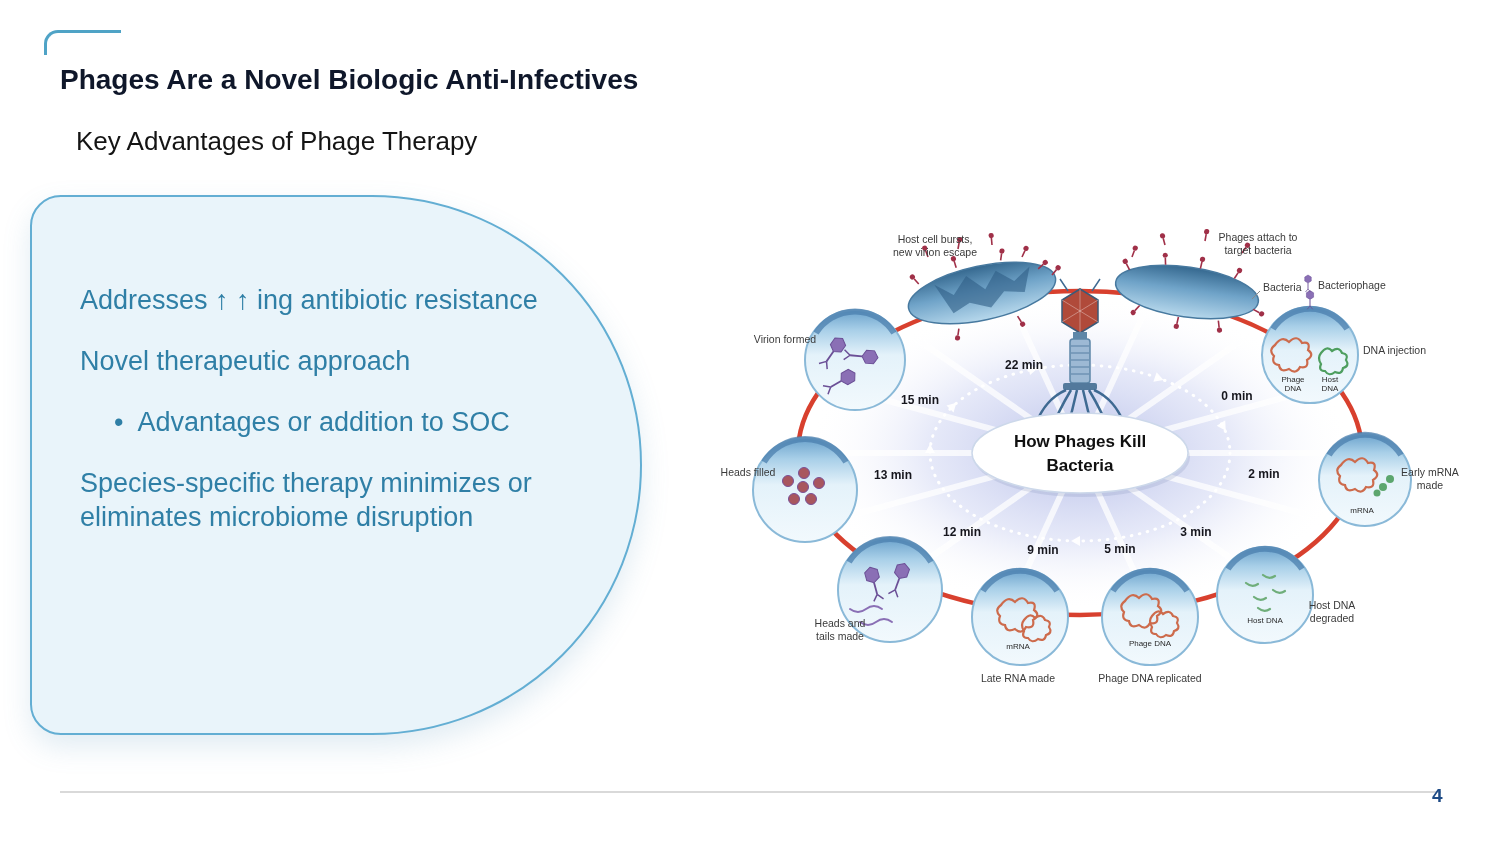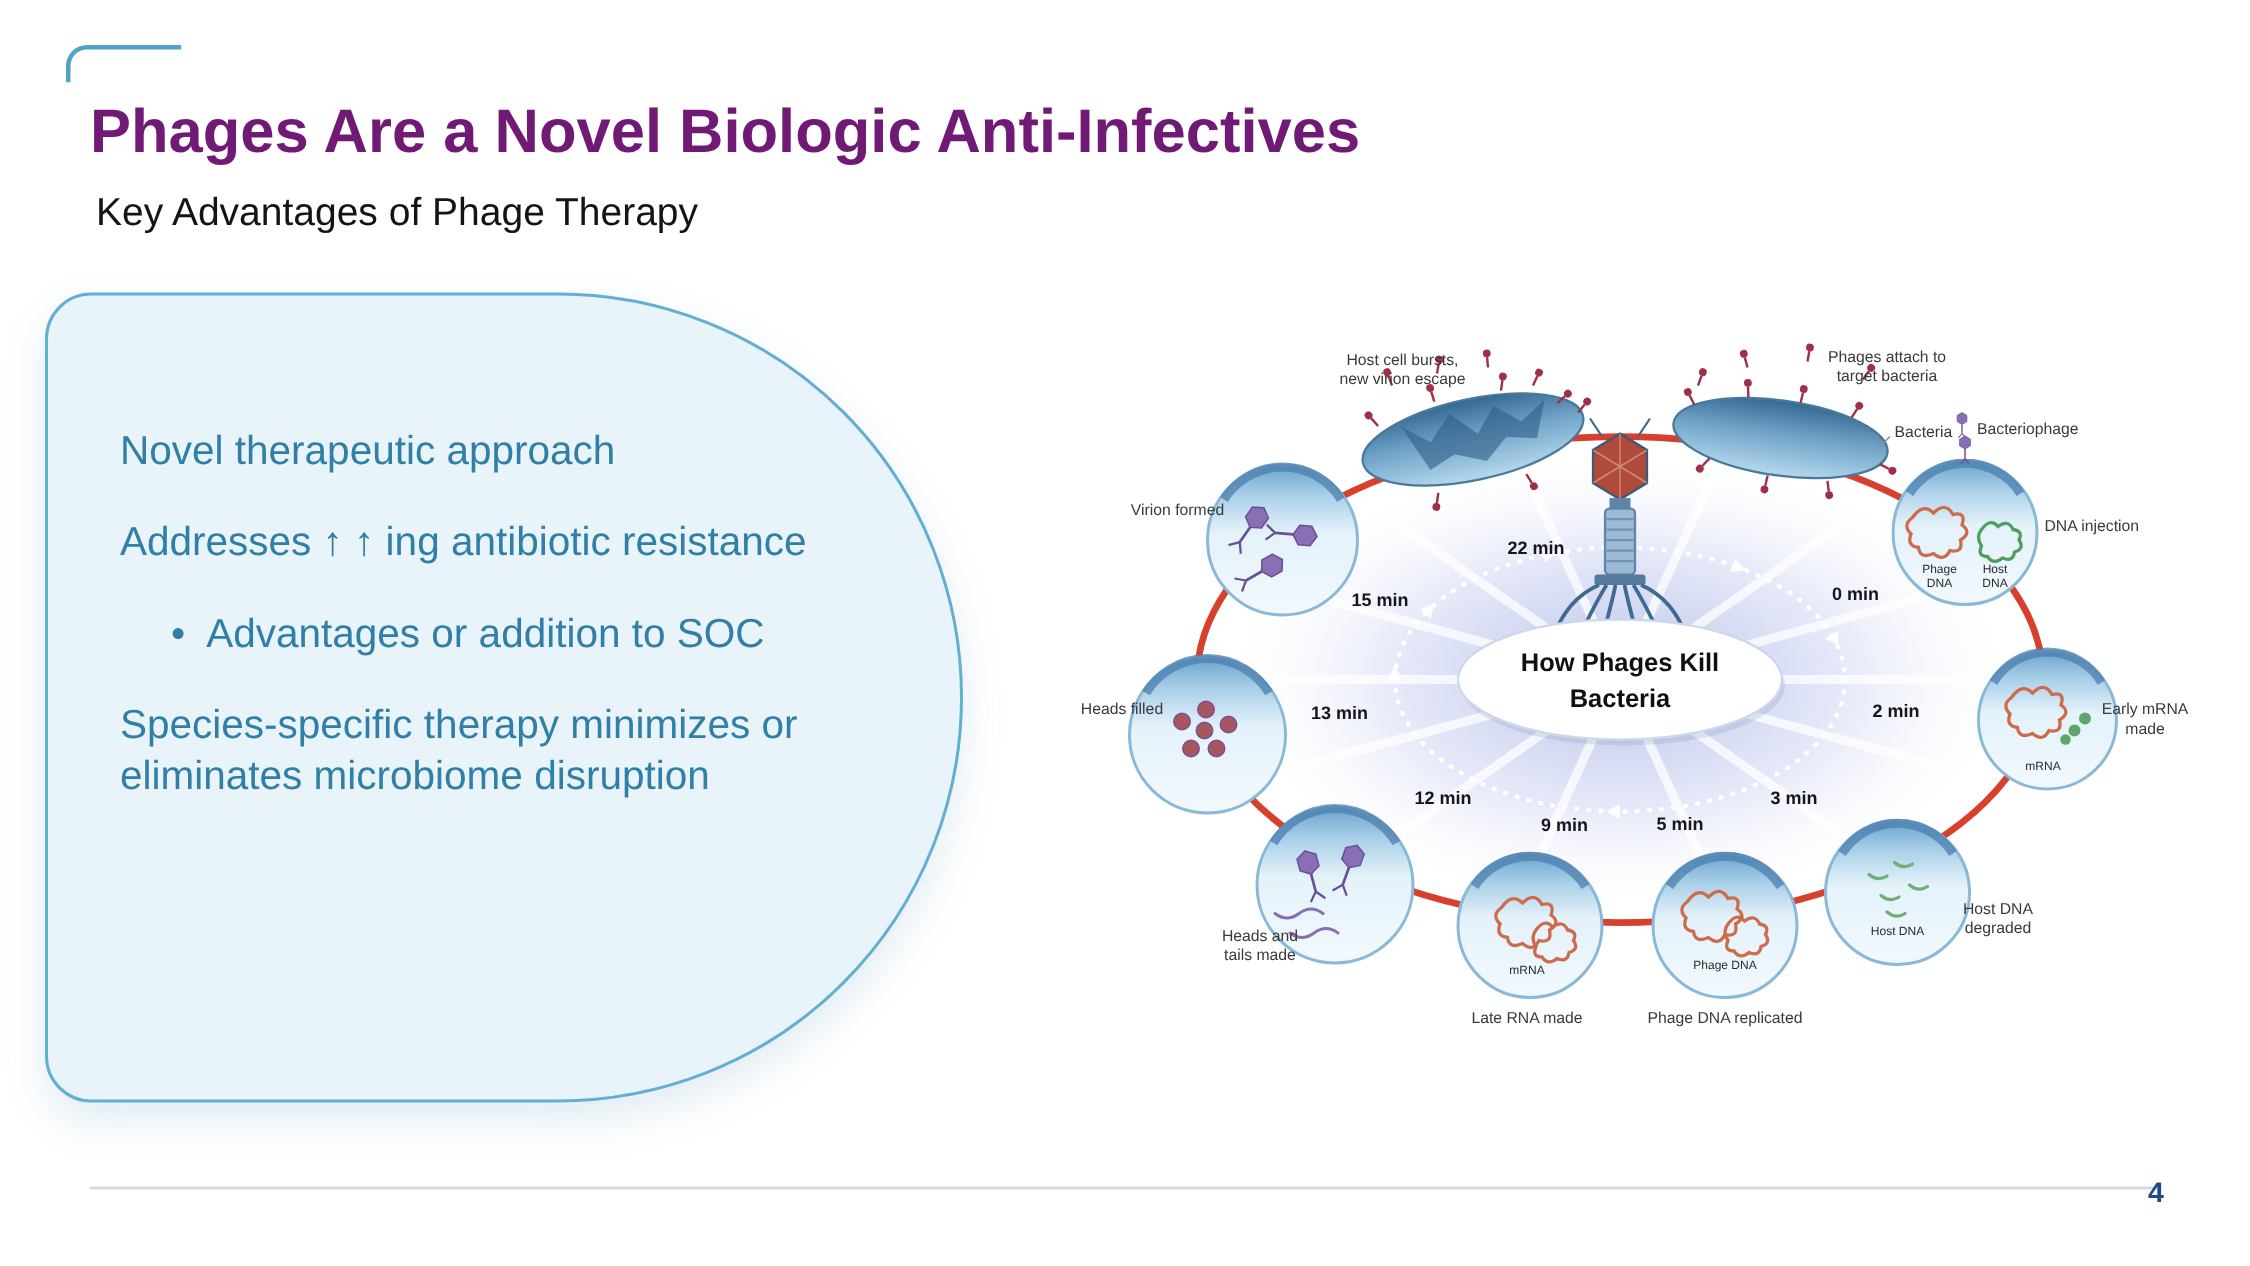--- a/index.html
+++ b/index.html
@@ -7,24 +7,24 @@
     position:relative; width:1500px; height:844px; background:#ffffff;
     overflow:hidden; font-family:"Liberation Sans", sans-serif;
   }
   .corner-mark {
     position:absolute; left:44px; top:30px; width:74px; height:22px;
     border-top:3px solid #4fa3c6; border-left:3px solid #4fa3c6;
     border-top-left-radius:14px;
   }
   .title {
     position:absolute; left:60px; top:64px; margin:0;
-    font-size:41px; font-weight:bold; color:#701a75; letter-spacing:0;
+    font-size:28px; font-weight:bold; color:#0f172a; letter-spacing:0;
   }
   .subtitle {
-    position:absolute; left:64px; top:126px; margin:0;
+    position:absolute; left:76px; top:126px; margin:0;
     font-size:26px; font-weight:400; color:#141414;
   }
   .panel {
     position:absolute; left:30px; top:195px; width:612px; height:540px;
     box-sizing:border-box; background:#e9f4fa; border:2px solid #63aed3;
     border-radius:32px 280px 280px 32px;
     box-shadow:0 12px 28px rgba(90,150,190,0.18);
   }
   .panel-content {
     position:absolute; left:48px; top:86px; width:532px;
@@ -59,22 +59,22 @@
 
 <div class="slide">
 
   <div class="corner-mark"></div>
 
   <h1 class="title">Phages Are a Novel Biologic Anti-Infectives</h1>
   <h2 class="subtitle">Key Advantages of Phage Therapy</h2>
 
   <div class="panel">
     <div class="panel-content">
+      <div class="adv-item">Addresses ↑ ↑ ing antibiotic resistance</div>
       <div class="adv-item">Novel therapeutic approach</div>
-      <div class="adv-item">Addresses ↑ ↑ ing antibiotic resistance</div>
       <div class="adv-item sub">
         <span class="dot">•</span>
         <span>Advantages or addition to SOC</span>
       </div>
       <div class="adv-item">Species-specific therapy minimizes or eliminates microbiome disruption</div>
     </div>
   </div>
 
   <div class="diagram">
     <svg viewBox="0 0 800 490" width="800" height="490">

